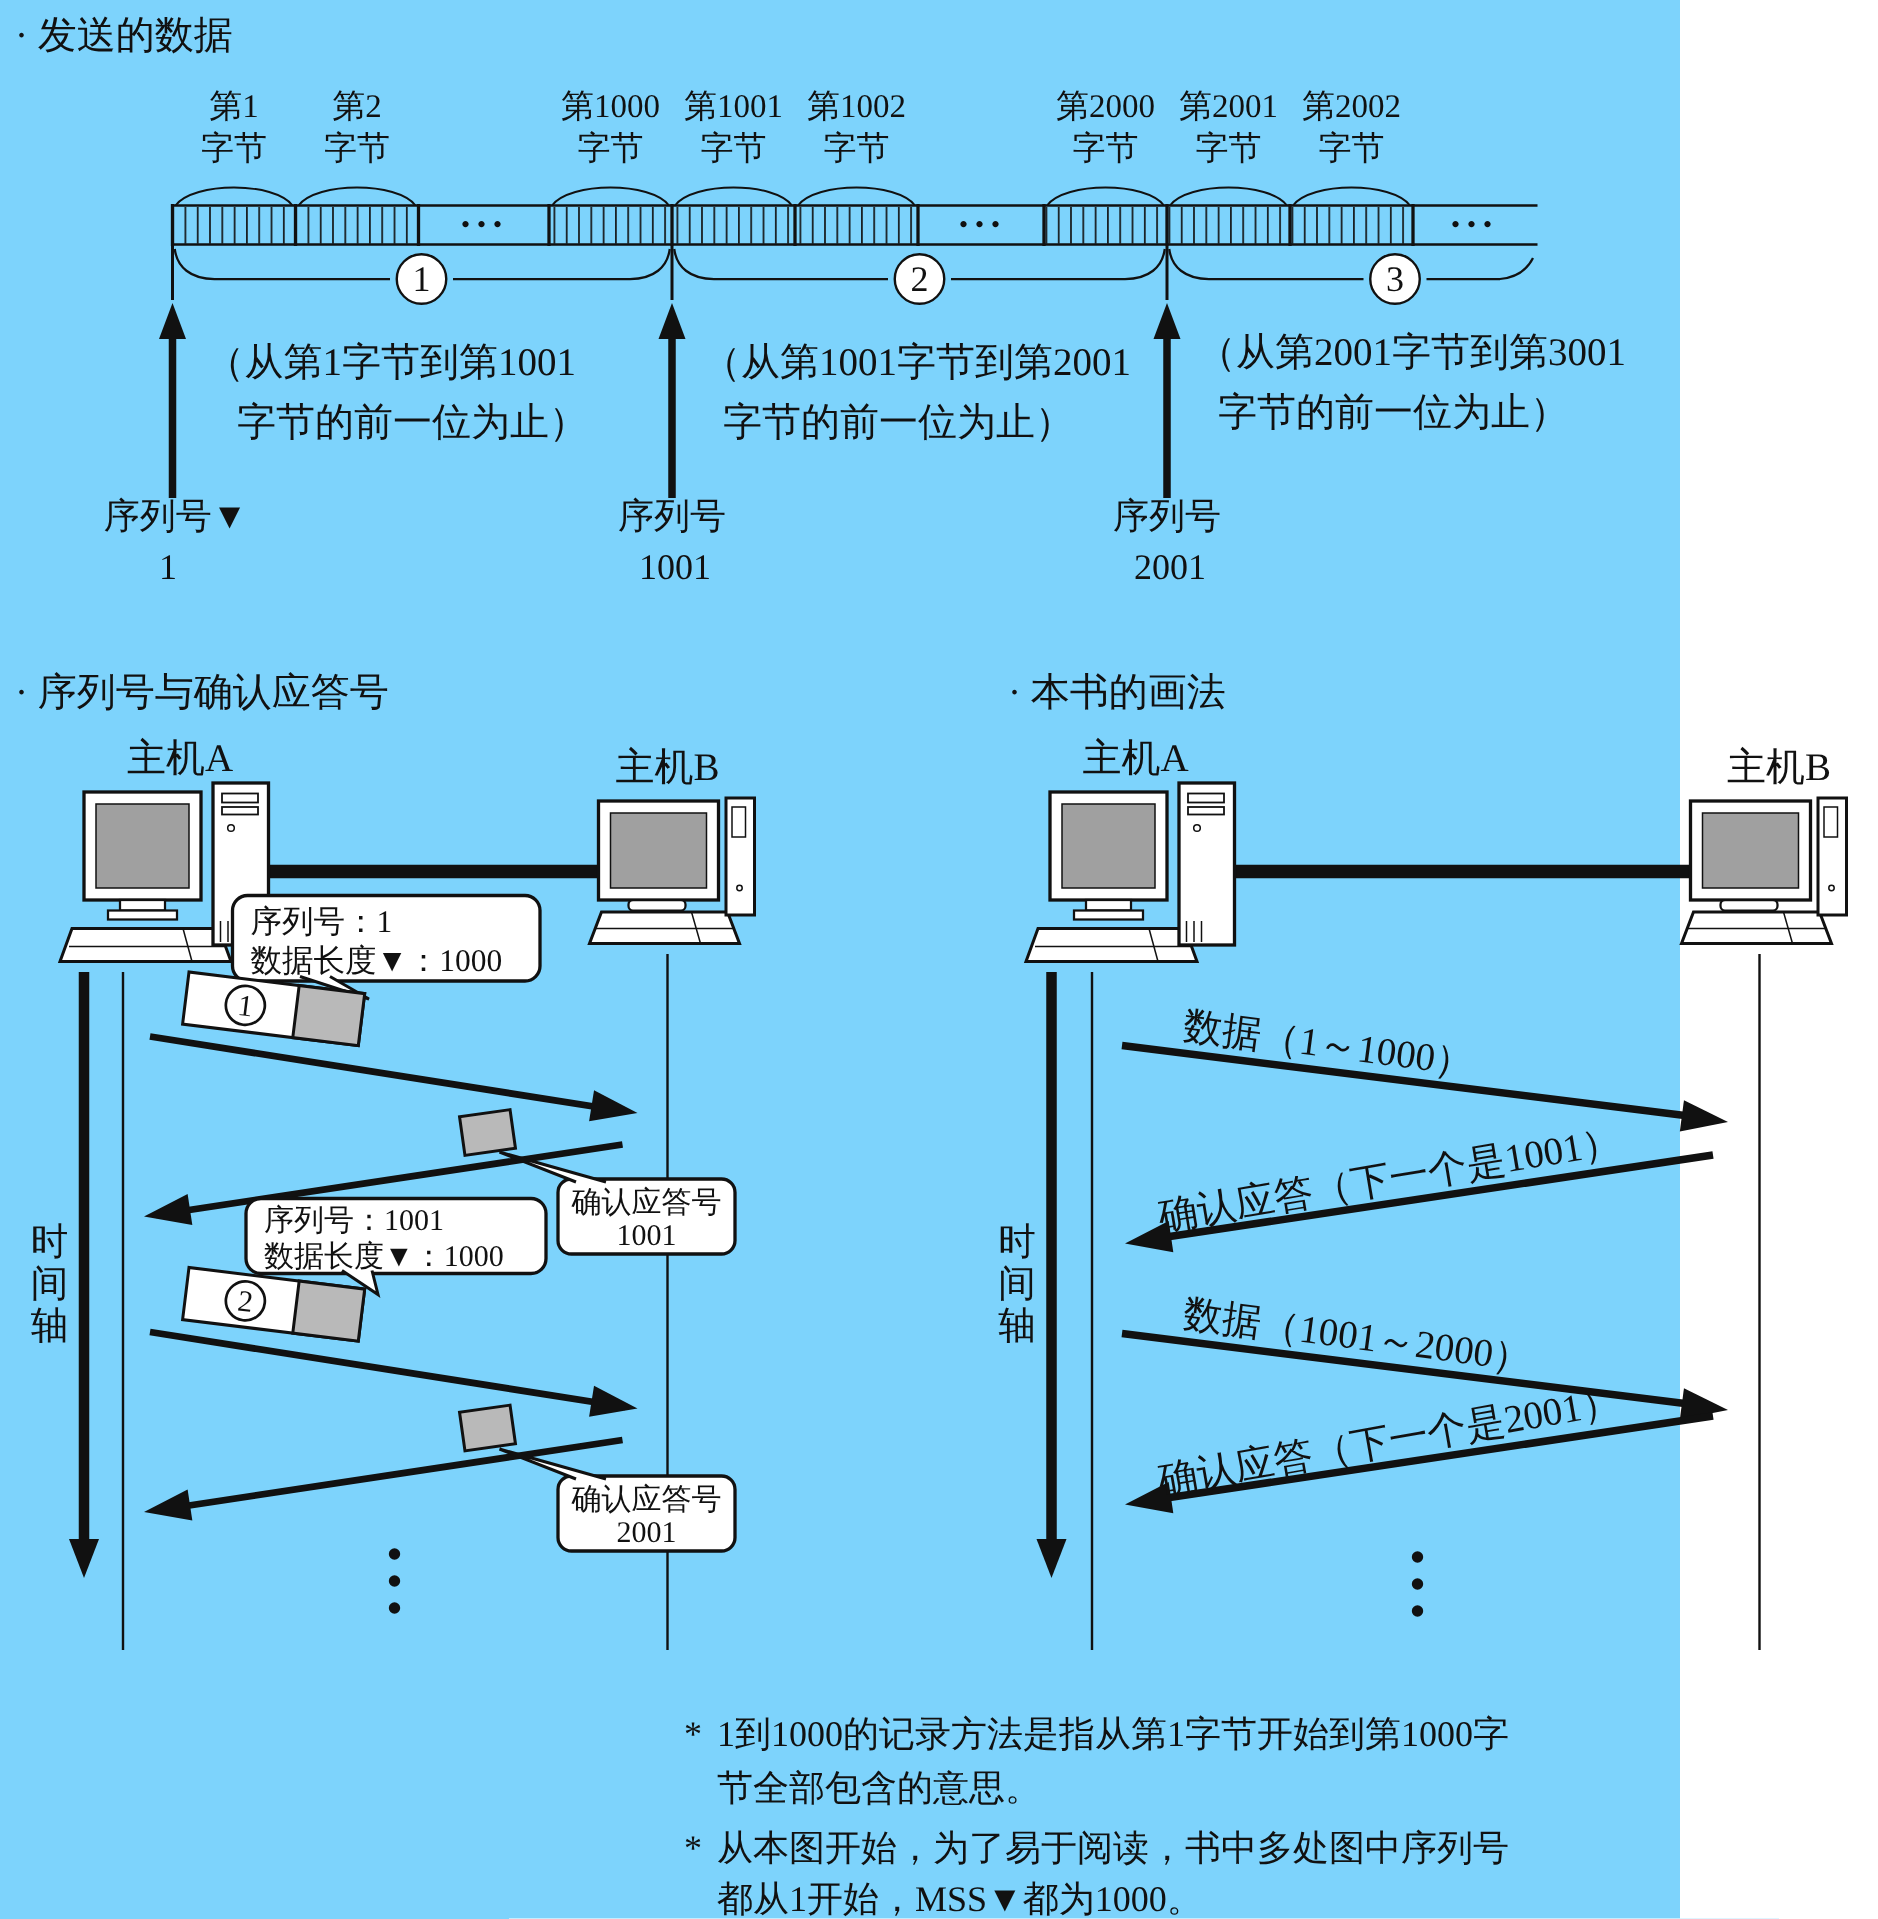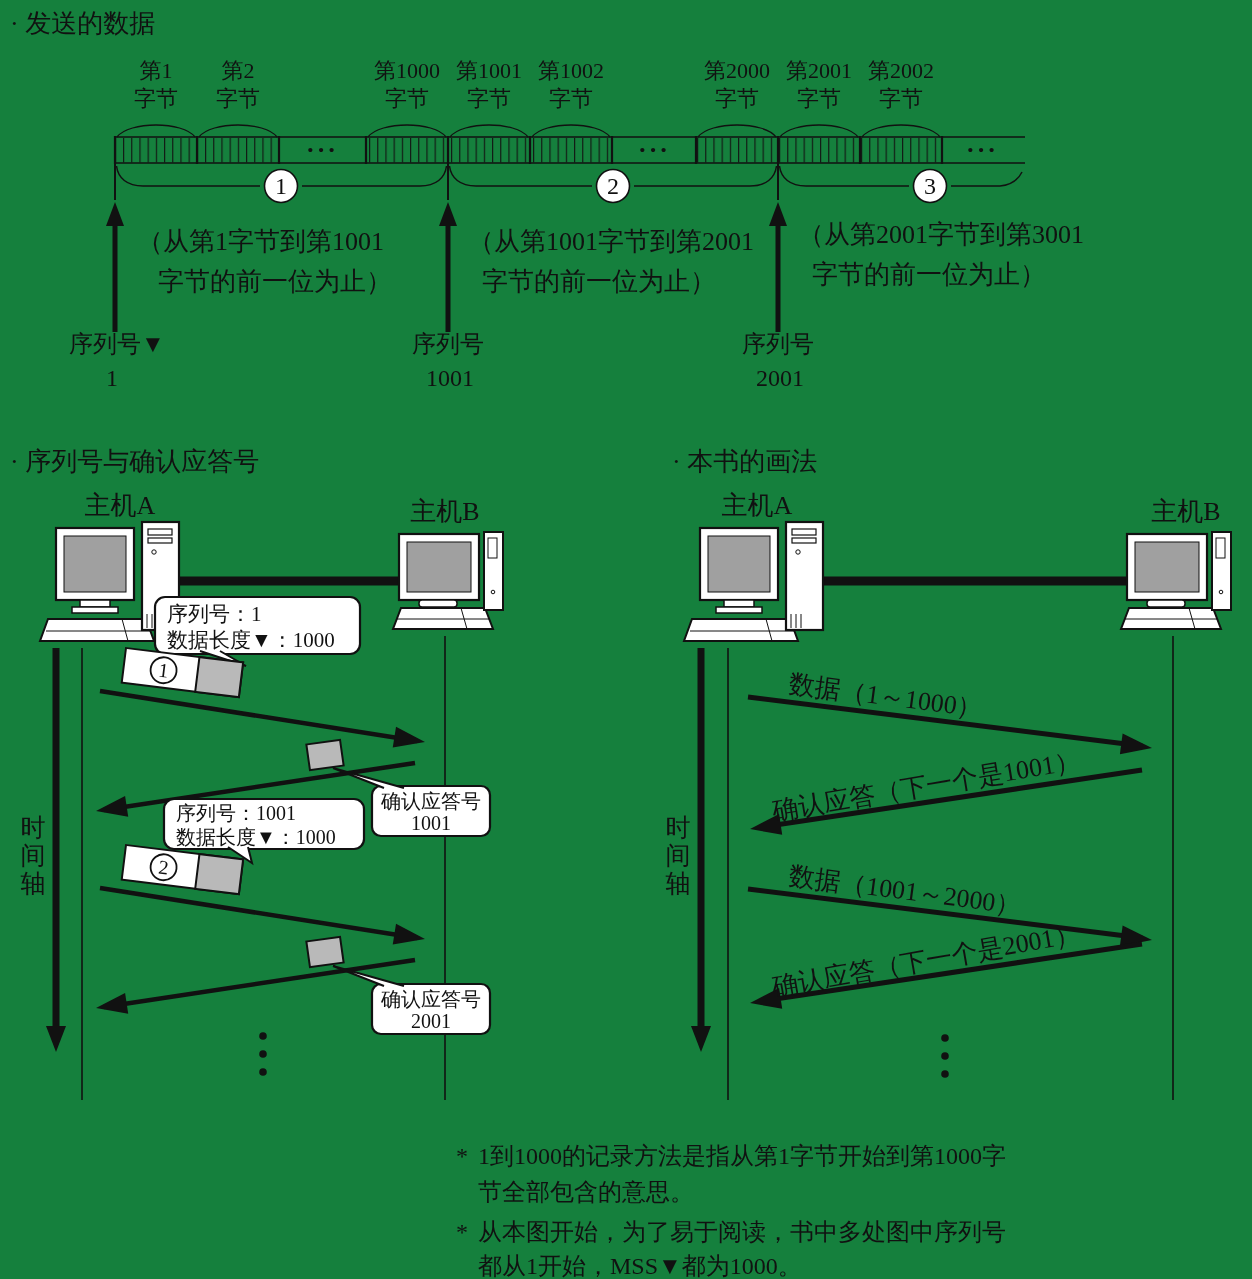--- a/index.html
+++ b/index.html
@@ -1,16 +1,16 @@
 <!DOCTYPE html>
 <html><head>
 <meta charset="utf-8">
 <style>
   html,body{margin:0;padding:0;background:#ffffff;}
-  .page{position:relative;width:1252px;height:1279px;background:#15803d;
+  .page{position:relative;width:1120px;height:1279px;background:#7dd3fc;
         font-family:"Liberation Serif","DejaVu Serif",serif;}
   svg{display:block;}
   svg text{fill:#111;font-family:"Liberation Serif","DejaVu Serif",serif;}
   .ink{stroke:#111;}
   .nofill{fill:none;}
   .white{fill:#ffffff;}
   .gray{fill:#b9b9b9;}
   .screen{fill:#a0a0a0;}
   .f20{font-size:20px;} .f21{font-size:21px;} .f22{font-size:22px;}
   .f24{font-size:24px;} .f25{font-size:25px;} .f26{font-size:26px;}

